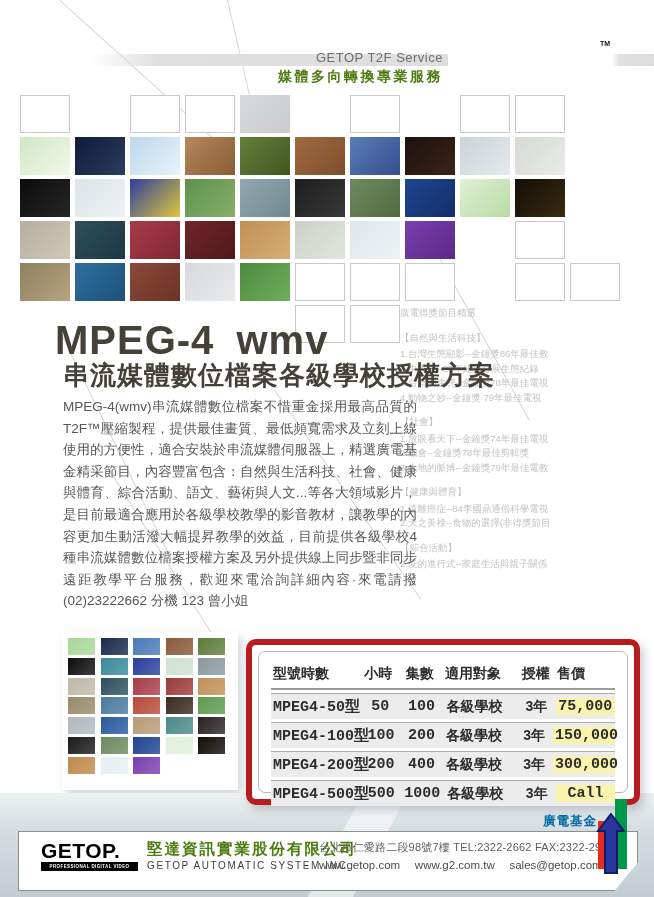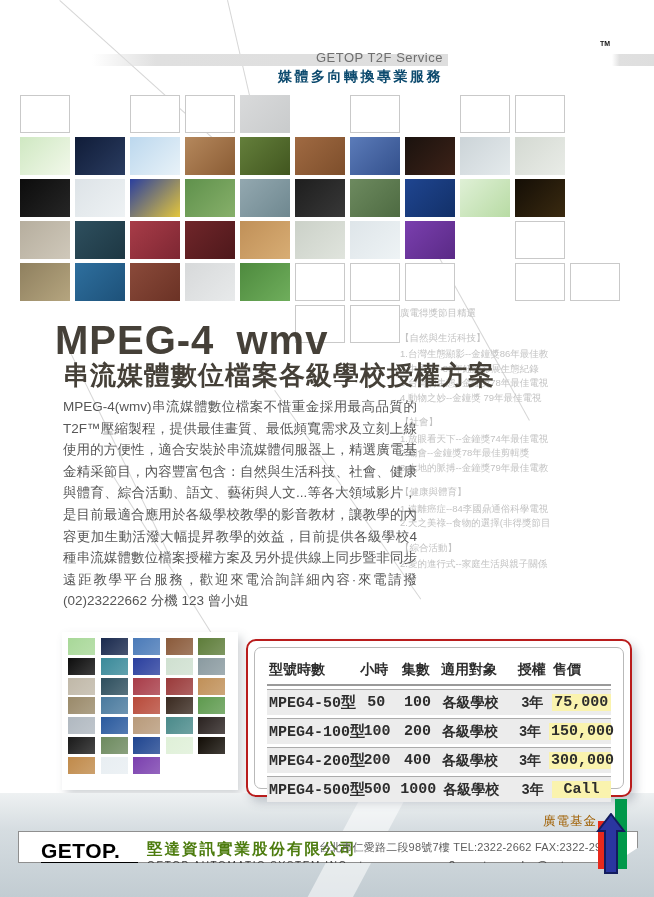--- a/index.html
+++ b/index.html
@@ -3,40 +3,40 @@
 <meta charset="utf-8">
 <style>
   html,body{margin:0;padding:0;}
   .page{position:relative;width:654px;height:897px;background:#ffffff;overflow:hidden;
         font-family:"Liberation Sans","DejaVu Sans",sans-serif;}
   
   .hairline{position:absolute;height:1px;background:#d6d6d6;transform-origin:0 0;}
   
   .band{position:absolute;height:12px;background:linear-gradient(90deg,rgba(224,224,224,0),#e0e0e0 18%,#dedede);}
   .service1{position:absolute;font-size:13px;color:#6f6f6f;letter-spacing:.5px;text-align:right;}
-  .service2{position:absolute;font-size:14px;font-weight:bold;color:#0c4a6e;letter-spacing:2.5px;text-align:right;}
+  .service2{position:absolute;font-size:14px;font-weight:bold;color:#4d7c0f;letter-spacing:2.5px;text-align:right;}
   .t2f{position:absolute;}
   .t2f-tm{position:absolute;font-size:7px;color:#111;font-weight:bold;}
   
   .cell{position:absolute;width:50px;height:38px;}
   .cell.box{background:#fff;border:1px solid #c9c9c9;box-sizing:border-box;}
   
   .title1{position:absolute;font-size:40px;font-weight:bold;color:#454038;letter-spacing:1px;word-spacing:10px;z-index:5;}
   .title2{position:absolute;font-size:26px;font-weight:bold;color:#454038;letter-spacing:1px;z-index:5;}
   .intro{position:absolute;width:354px;font-size:13.5px;line-height:1.6;color:#575757;text-align:justify;z-index:4;}
   
   .awards{position:absolute;width:252px;font-size:9.5px;line-height:14.5px;color:#c3c3c3;z-index:1;}
   .awards .aw-head{margin-bottom:3px;}
   .awards .aw-cat{margin-top:10px;margin-bottom:2px;}
   .fadeout{position:absolute;background:linear-gradient(90deg,rgba(255,255,255,0),#ffffff 70%);z-index:2;}
   
   .collage-panel{position:absolute;background:#fff;box-shadow:4px 5px 9px rgba(90,100,110,.28);}
   .mini{position:absolute;width:27px;height:17px;}
   
-  .price-panel{position:absolute;background:#fff;border:2px solid #b91c1c;border-radius:10px;
+  .price-panel{position:absolute;background:#fff;border:6px solid #b91c1c;border-radius:10px;
                box-shadow:4px 5px 10px rgba(90,100,115,.30);z-index:6;}
   .price-inner{position:absolute;left:6px;top:6px;right:6px;bottom:6px;border:1px solid #b9b9b9;border-radius:7px;
                padding:8px 12px 6px 12px;box-sizing:border-box;}
   .trow{display:flex;align-items:center;height:25px;margin-top:3px;background:#ececec;border-top:1px solid #ababab;}
   .trow.thead{background:transparent;border-top:none;border-bottom:2px solid #9a9a9a;height:28px;margin-top:0;}
   .tc{box-sizing:border-box;padding:0 2px;font-size:14px;font-weight:bold;color:#2d2d2d;white-space:nowrap;}
   .tc.mono{font-family:Liberation Mono, monospace;font-size:15px;}
   .c-model{width:92px;} .c-hours{width:38px;text-align:center;} .c-eps{width:48px;text-align:center;}
   .c-target{width:76px;} .c-lic{width:40px;text-align:center;}
   .c-price{width:62px;text-align:center;}
@@ -48,21 +48,21 @@
   .footer-panel{position:absolute;background:#fff;border:1px solid #8f8f8f;box-sizing:border-box;
                 clip-path:polygon(0 0,100% 0,100% 52%,96.2% 100%,0 100%);z-index:7;}
   .getop-logo{position:absolute;}
   .getop-word{font-size:21px;font-weight:900;color:#000;letter-spacing:.5px;line-height:20px;font-family:"Liberation Sans",sans-serif;}
   .getop-bar{margin-top:1px;width:97px;height:9px;background:#000;color:#fff;font-size:4.5px;letter-spacing:.4px;
              text-align:center;line-height:9px;font-weight:bold;}
   .co-cn{position:absolute;font-size:15.5px;font-weight:bold;color:#4d7c0f;letter-spacing:2px;}
   .co-en{position:absolute;font-size:10px;color:#3d3d3d;letter-spacing:1.6px;}
   .addr{position:absolute;font-size:11px;color:#5d5d5d;letter-spacing:.2px;}
   .weblinks{position:absolute;font-size:11.5px;color:#4a4a4a;}
-  .fund-label{position:absolute;font-size:12.5px;font-weight:normal;color:#a16207;letter-spacing:1px;z-index:8;}
+  .fund-label{position:absolute;font-size:12.5px;font-weight:bold;color:#0369a1;letter-spacing:1px;z-index:8;}
   .fund-logo{position:absolute;z-index:9;}
   .fund-red{position:absolute;left:2px;top:22px;width:12px;height:48px;background:#e8291c;}
   .fund-green{position:absolute;left:19px;top:0;width:12px;height:70px;background:#00984a;}
 </style>
 </head>
 <body>
 
 <div class="page">
 
   <div class="hairline" style="left:60px;top:0;width:209px;transform:rotate(42deg);"></div>
@@ -235,21 +235,21 @@
           </div>
         </div>
     </div>
   </div>
 
   <div class="bottom-band"></div>
   <div class="band-swoosh" style="left:330px;top:780px;"></div>
 
   <div class="fund-label" style="left:543px;top:813px;">廣電基金</div>
 
-  <div class="footer-panel" style="left:18px;top:831px;width:620px;height:32px;">
+  <div class="footer-panel" style="left:18px;top:831px;width:620px;height:60px;">
     <div class="getop-logo" style="left:22px;top:9px;position:absolute;">
       <div class="getop-word">GETOP.</div>
       <div class="getop-bar">PROFESSIONAL DIGITAL VIDEO</div>
     </div>
     <div class="co-cn" style="left:128px;top:7px;">堅達資訊實業股份有限公司</div>
     <div class="co-en" style="left:128px;top:28px;">GETOP AUTOMATIC SYSTEM INC.</div>
     <div class="addr" style="left:300px;top:8px;">台北市仁愛路二段98號7樓 TEL:2322-2662 FAX:2322-2995</div>
     <div class="weblinks" style="left:300px;top:26px;">www.getop.com　 www.g2.com.tw 　sales@getop.com</div>
   </div>
 

